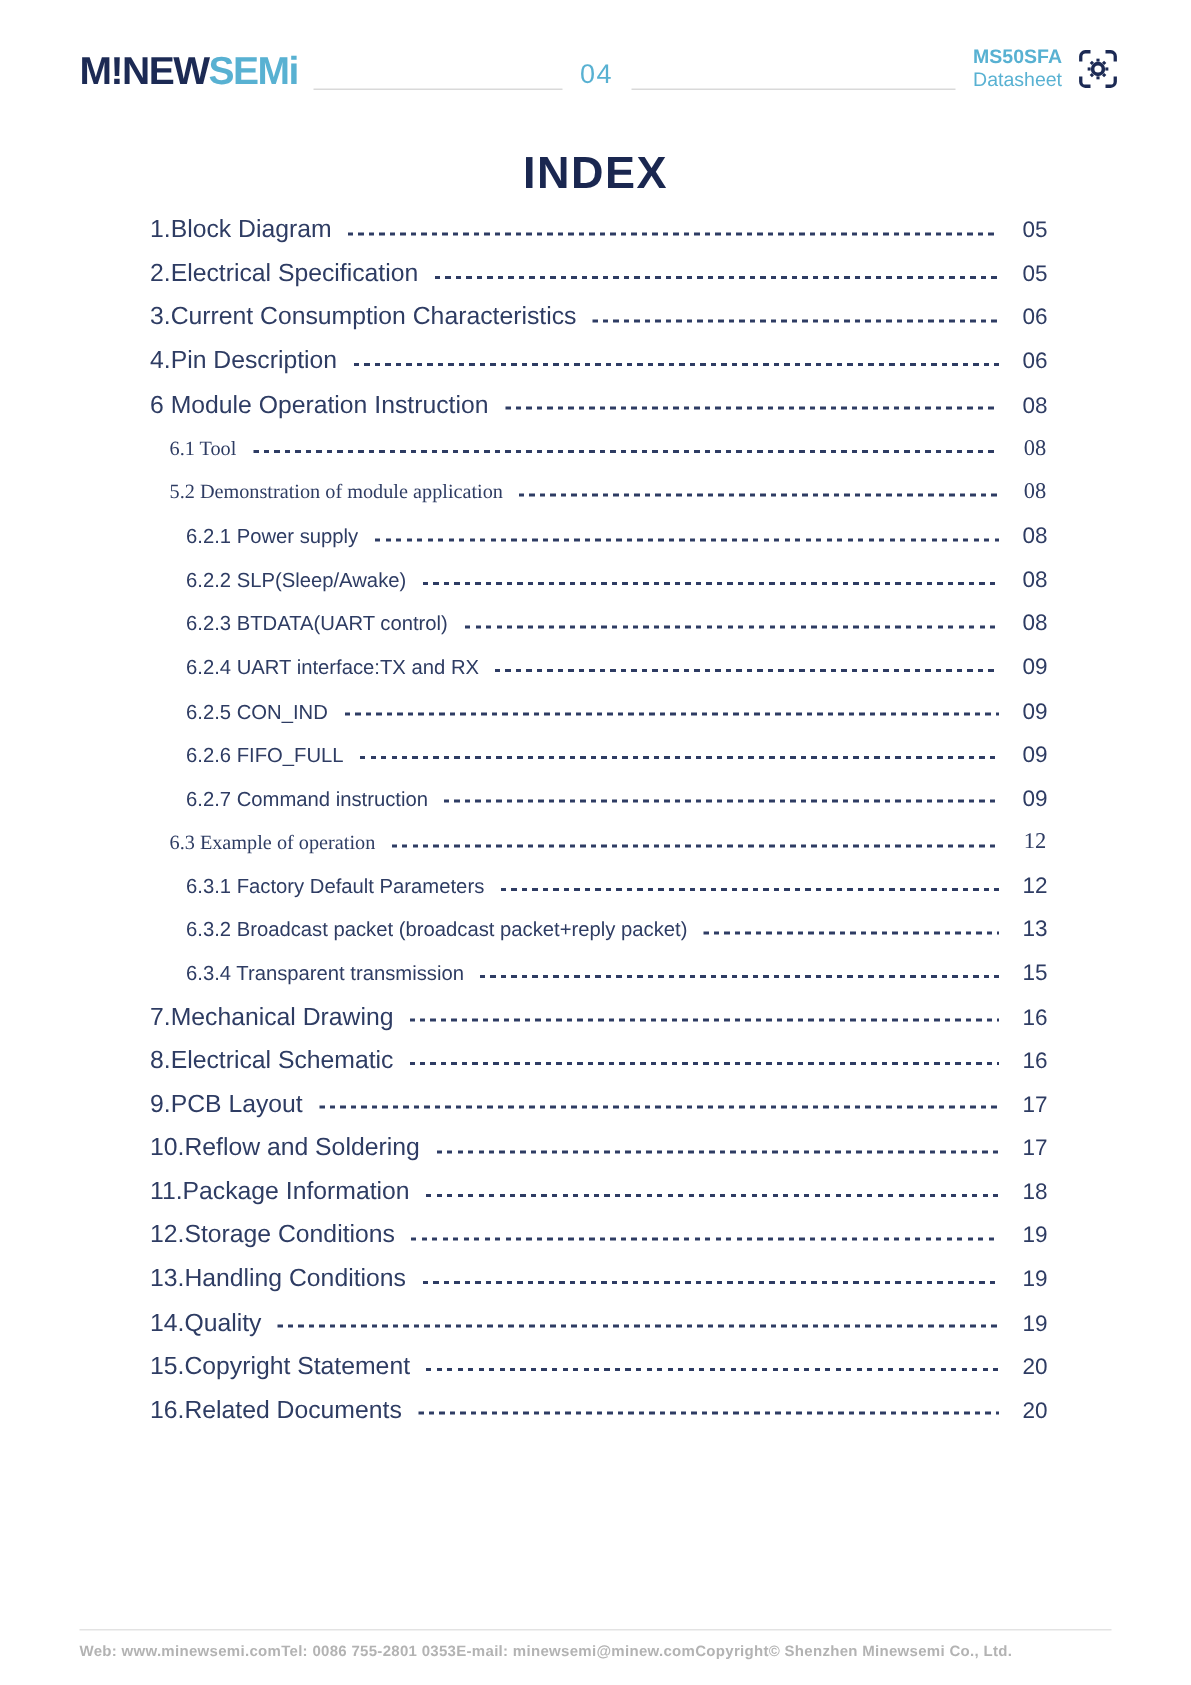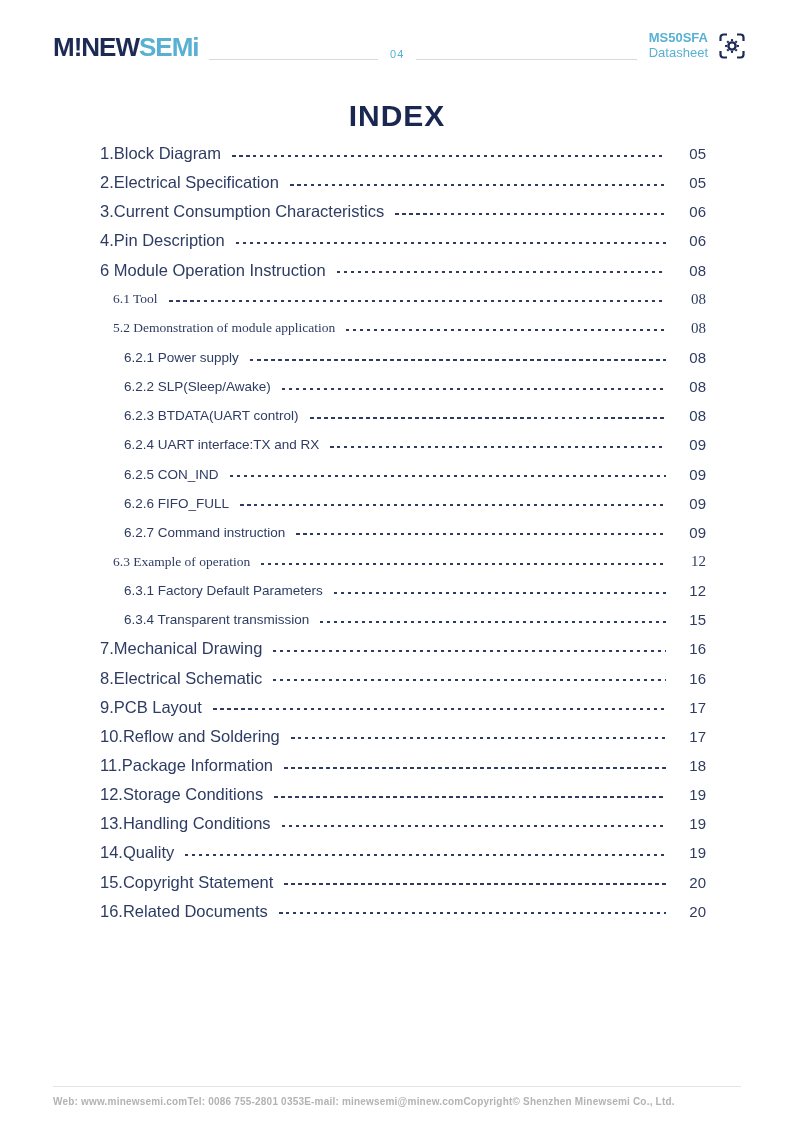--- a/index.html
+++ b/index.html
@@ -22,21 +22,21 @@
   .header{
     display:flex;align-items:flex-end;
     margin:20px 48px 0 53px;height:40px;
   }
   .logo{white-space:nowrap;font-weight:bold;font-size:26px;letter-spacing:-1px;line-height:1;}
   .logo .lg-dark{color:var(--navy);}
   .logo .lg-blue{color:var(--blue);}
   .hrule{height:1px;background:var(--line);}
   .hrule.left{flex:1;margin-left:10px;}
   .hrule.right{flex:1.3;}
-  .page-num{color:var(--blue);font-size:11px;padding:0 12px;letter-spacing:1px;}
+  .page-num{color:var(--blue);font-size:18px;padding:0 12px;letter-spacing:1px;}
   .doc-title{color:var(--blue);font-size:13px;line-height:15px;text-align:left;margin:0 10px 0 12px;white-space:nowrap;}
   .doc-title .dt1{font-weight:bold;}
   .scan-icon{width:28px;height:28px;display:block;}
 
   
   .index-title{
     margin-top:38px;text-align:center;
     font-size:30px;font-weight:800;letter-spacing:1px;
     color:#1a2750;line-height:36px;
   }
@@ -47,21 +47,21 @@
   .toc-label{color:var(--toc);white-space:nowrap;}
   .lvl0 .toc-label{font-size:16.5px;}
   .lvl1{padding-left:13px;font-family:Liberation Serif, serif;}
   .lvl2{padding-left:24px;}
   .lvl1 .toc-label,.lvl2 .toc-label{font-size:13.5px;}
   .leader{
     flex:1;height:2px;margin:0 8px 0 11px;
     background:repeating-linear-gradient(to right,var(--toc) 0 3.5px,transparent 3.5px 7px);
     transform:translateY(2px);
   }
-  .toc-page{width:32px;font-size:15px;color:var(--toc);text-align:right;}
+  .toc-page{width:32px;font-size:15px;color:var(--toc);text-align:center;}
 
   
   .footer{position:absolute;left:53px;right:53px;top:1066px;}
   .footer-rule{height:1px;background:#e3e3e3;}
   .footer-row{
     display:flex;justify-content:flex-start;
     margin-top:9px;color:var(--foot);font-size:10px;letter-spacing:.2px;white-space:nowrap;font-weight:bold;
   }
 </style>
 </head>
@@ -176,20 +176,25 @@
       <span class="toc-label">6.3 Example of operation</span>
       <span class="leader"></span>
       <span class="toc-page">12</span>
     </div>
       <div class="toc-row lvl2">
       <span class="toc-label">6.3.1 Factory Default Parameters</span>
       <span class="leader"></span>
       <span class="toc-page">12</span>
     </div>
       <div class="toc-row lvl2">
+      <span class="toc-label">6.3.2 Broadcast packet (broadcast packet+reply packet)</span>
+      <span class="leader"></span>
+      <span class="toc-page">13</span>
+    </div>
+      <div class="toc-row lvl2">
       <span class="toc-label">6.3.4 Transparent transmission</span>
       <span class="leader"></span>
       <span class="toc-page">15</span>
     </div>
       <div class="toc-row lvl0">
       <span class="toc-label">7.Mechanical Drawing</span>
       <span class="leader"></span>
       <span class="toc-page">16</span>
     </div>
       <div class="toc-row lvl0">

